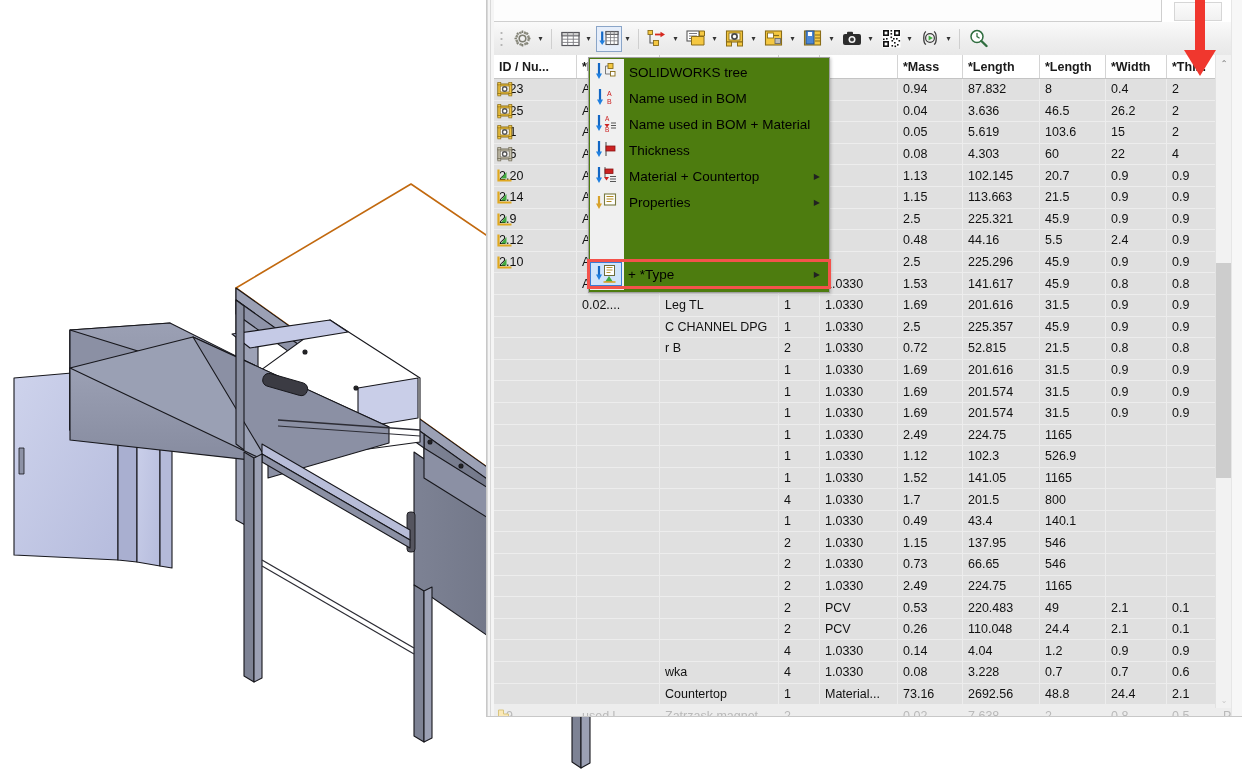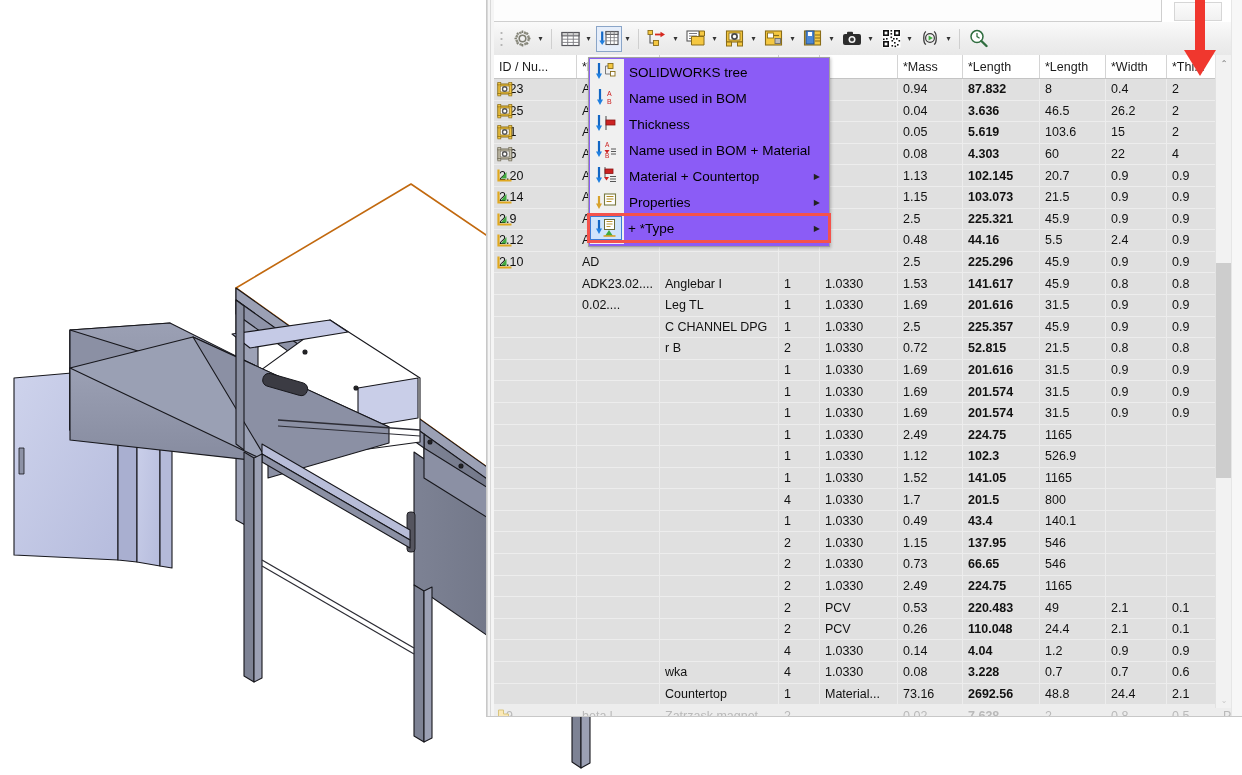--- a/index.html
+++ b/index.html
@@ -131,21 +131,21 @@
     border-collapse: collapse;
     table-layout: fixed;
     width: 733px;
     font-size: 12.5px;
   }
   table.grid th {
     height: 23px;
     background: #ffffff;
     border-right: 1px solid #d4d4d4;
     border-bottom: 1px solid #c4c4c4;
-    font-weight: normal;
+    font-weight: bold;
     text-align: left;
     padding: 0 5px;
     white-space: nowrap;
     overflow: hidden;
     color: #1a1a1a;
   }
   table.grid td {
     height: 20.6px;
     background: #e0e0e0;
     border-right: 1px solid #ededed;
@@ -167,21 +167,21 @@
     width: 16px; height: 15px;
   }
 
   
   .c-id    { width: 72px; }
   .c-name1 { width: 72px; }
   .c-name2 { width: 108px; }
   .c-qty   { width: 30px; }
   .c-mat   { width: 67px; }
   .c-mass  { width: 54px; }
-  .c-surf  { width: 66px; font-weight: bold; }
+  .c-surf  { width: 66px; }
   .c-len   { width: 55px; }
   .c-wid   { width: 50px; }
   .c-thi   { width: 40px; }
   .c-type  { width: 106px; }
 
   
   .vscroll {
     position: absolute;
     right: 10px;
     top: 55px;
@@ -214,21 +214,21 @@
     background: #f7f7f7;
     border-left: 1px solid #e6e6e6;
   }
 
   
   .menu {
     position: absolute;
     left: 588px;
     top: 57px;
     width: 240px;
-    background: #8b5cf6;
+    background: #4d7c0f;
     border: 1px solid #a0a0a0;
     box-shadow: 1px 1px 3px rgba(0,0,0,0.22);
     z-index: 50;
     padding: 1px 0 2px 0;
   }
   .menu-strip {
     position: absolute;
     left: 1px; top: 1px; bottom: 2px;
     width: 34px;
     background: #f0f0f0;
@@ -251,20 +251,21 @@
   .mi .mi-label { padding-left: 6px; white-space: nowrap; }
   .mi .mi-arrow {
     position: absolute;
     right: 9px; top: 50%;
     transform: translateY(-50%);
     font-size: 8px; color: #222;
   }
   .mi.highlight {
     outline: 3px solid #f4524b;
     outline-offset: -1px;
+    margin-top: 46px;
   }
   .mi.highlight .mi-ico {
     border: 1px solid #3a7bd5;
     background: #cfe4fb;
     box-sizing: border-box;
     width: 32px; min-width:32px;
     height: 24px;
     margin-left: 1px;
   }
   .mi-sep {
@@ -695,21 +696,21 @@
           <tr>
             <td class="c-id idcell"><svg class="rowicon" viewBox="0 0 16 15">
                 <path d="M1.5 1.5 v11 h13" fill="none" stroke="#e0a81f" stroke-width="2.2"></path>
                 <path d="M4 10.5 L9.5 4 L9.5 10.5 Z" fill="#3faa3f"></path>
               </svg><span>2.14</span></td>
             <td class="c-name1"><span>AD</span></td>
             <td class="c-name2"><span></span></td>
             <td class="c-qty"><span></span></td>
             <td class="c-mat"><span></span></td>
             <td class="c-mass"><span>1.15</span></td>
-            <td class="c-surf"><span>103.073</span></td>
+            <td class="c-surf"><span>113.663</span></td>
             <td class="c-len"><span>21.5</span></td>
             <td class="c-wid"><span>0.9</span></td>
             <td class="c-thi"><span>0.9</span></td>
             <td class="c-type"><span>WELDMENTS</span></td>
           </tr>
           <tr>
             <td class="c-id idcell"><svg class="rowicon" viewBox="0 0 16 15">
                 <path d="M1.5 1.5 v11 h13" fill="none" stroke="#e0a81f" stroke-width="2.2"></path>
                 <path d="M4 10.5 L9.5 4 L9.5 10.5 Z" fill="#3faa3f"></path>
               </svg><span>2.9</span></td>
@@ -1013,21 +1014,21 @@
             <td class="c-surf"><span>2692.56</span></td>
             <td class="c-len"><span>48.8</span></td>
             <td class="c-wid"><span>24.4</span></td>
             <td class="c-thi"><span>2.1</span></td>
             <td class="c-type"><span>PART</span></td>
           </tr>
           <tr class="faded">
             <td class="c-id idcell"><svg class="rowicon" viewBox="0 0 16 15">
                 <path d="M1.5 2 h5 v4 h5 v7 h-10 z" fill="#fbe9b8" stroke="#d8c57f" stroke-width="1"></path>
               </svg><span>19</span></td>
-            <td class="c-name1"><span>beta l...</span></td>
+            <td class="c-name1"><span>used l...</span></td>
             <td class="c-name2"><span>Zatrzask magnet...</span></td>
             <td class="c-qty"><span>2</span></td>
             <td class="c-mat"><span></span></td>
             <td class="c-mass"><span>0.02</span></td>
             <td class="c-surf"><span>7.638</span></td>
             <td class="c-len"><span>2</span></td>
             <td class="c-wid"><span>0.8</span></td>
             <td class="c-thi"><span>0.5</span></td>
             <td class="c-type"><span>PART</span></td>
           </tr>
@@ -1070,39 +1071,39 @@
       </svg>
     </span>
     <span class="mi-label">Name used in BOM</span>
   </div>
 
   <div class="mi">
     <span class="mi-ico">
       <svg width="22" height="20" viewBox="0 0 22 20">
         <path d="M4 1v12" stroke="#1266c4" stroke-width="2.2" fill="none"></path>
         <path d="M1 11.5 L4 17 L7 11.5 Z" fill="#1f7fe0"></path>
-        <path d="M11 2v14" stroke="#555" stroke-width="1.1"></path>
-        <rect x="11" y="6" width="9" height="5" fill="#cc2222" stroke="#8a1414" stroke-width="0.8"></rect>
-      </svg>
-    </span>
-    <span class="mi-label">Thickness</span>
-  </div>
-
-  <div class="mi">
-    <span class="mi-ico">
-      <svg width="22" height="20" viewBox="0 0 22 20">
-        <path d="M4 1v12" stroke="#1266c4" stroke-width="2.2" fill="none"></path>
-        <path d="M1 11.5 L4 17 L7 11.5 Z" fill="#1f7fe0"></path>
         <text x="10" y="7" font-family="Liberation Sans, sans-serif" font-size="6.5" fill="#cc2222">A</text>
         <text x="10" y="18" font-family="Liberation Sans, sans-serif" font-size="6.5" fill="#cc2222">B</text>
         <path d="M9.5 10 L12 13.5 L14.5 10 Z" fill="#cc2222"></path>
         <path d="M16 9h5M16 11.5h5M16 14h5" stroke="#444" stroke-width="0.9"></path>
       </svg>
     </span>
     <span class="mi-label">Name used in BOM + Material</span>
+  </div>
+
+  <div class="mi">
+    <span class="mi-ico">
+      <svg width="22" height="20" viewBox="0 0 22 20">
+        <path d="M4 1v12" stroke="#1266c4" stroke-width="2.2" fill="none"></path>
+        <path d="M1 11.5 L4 17 L7 11.5 Z" fill="#1f7fe0"></path>
+        <path d="M11 2v14" stroke="#555" stroke-width="1.1"></path>
+        <rect x="11" y="6" width="9" height="5" fill="#cc2222" stroke="#8a1414" stroke-width="0.8"></rect>
+      </svg>
+    </span>
+    <span class="mi-label">Thickness</span>
   </div>
 
   <div class="mi">
     <span class="mi-ico">
       <svg width="22" height="20" viewBox="0 0 22 20">
         <path d="M4 1v12" stroke="#1266c4" stroke-width="2.2" fill="none"></path>
         <path d="M1 11.5 L4 17 L7 11.5 Z" fill="#1f7fe0"></path>
         <path d="M10 1v10" stroke="#555" stroke-width="1"></path>
         <rect x="10" y="3" width="8" height="4.5" fill="#cc2222" stroke="#8a1414" stroke-width="0.8"></rect>
         <path d="M9 11 L11.5 14.5 L14 11 Z" fill="#cc2222"></path>

